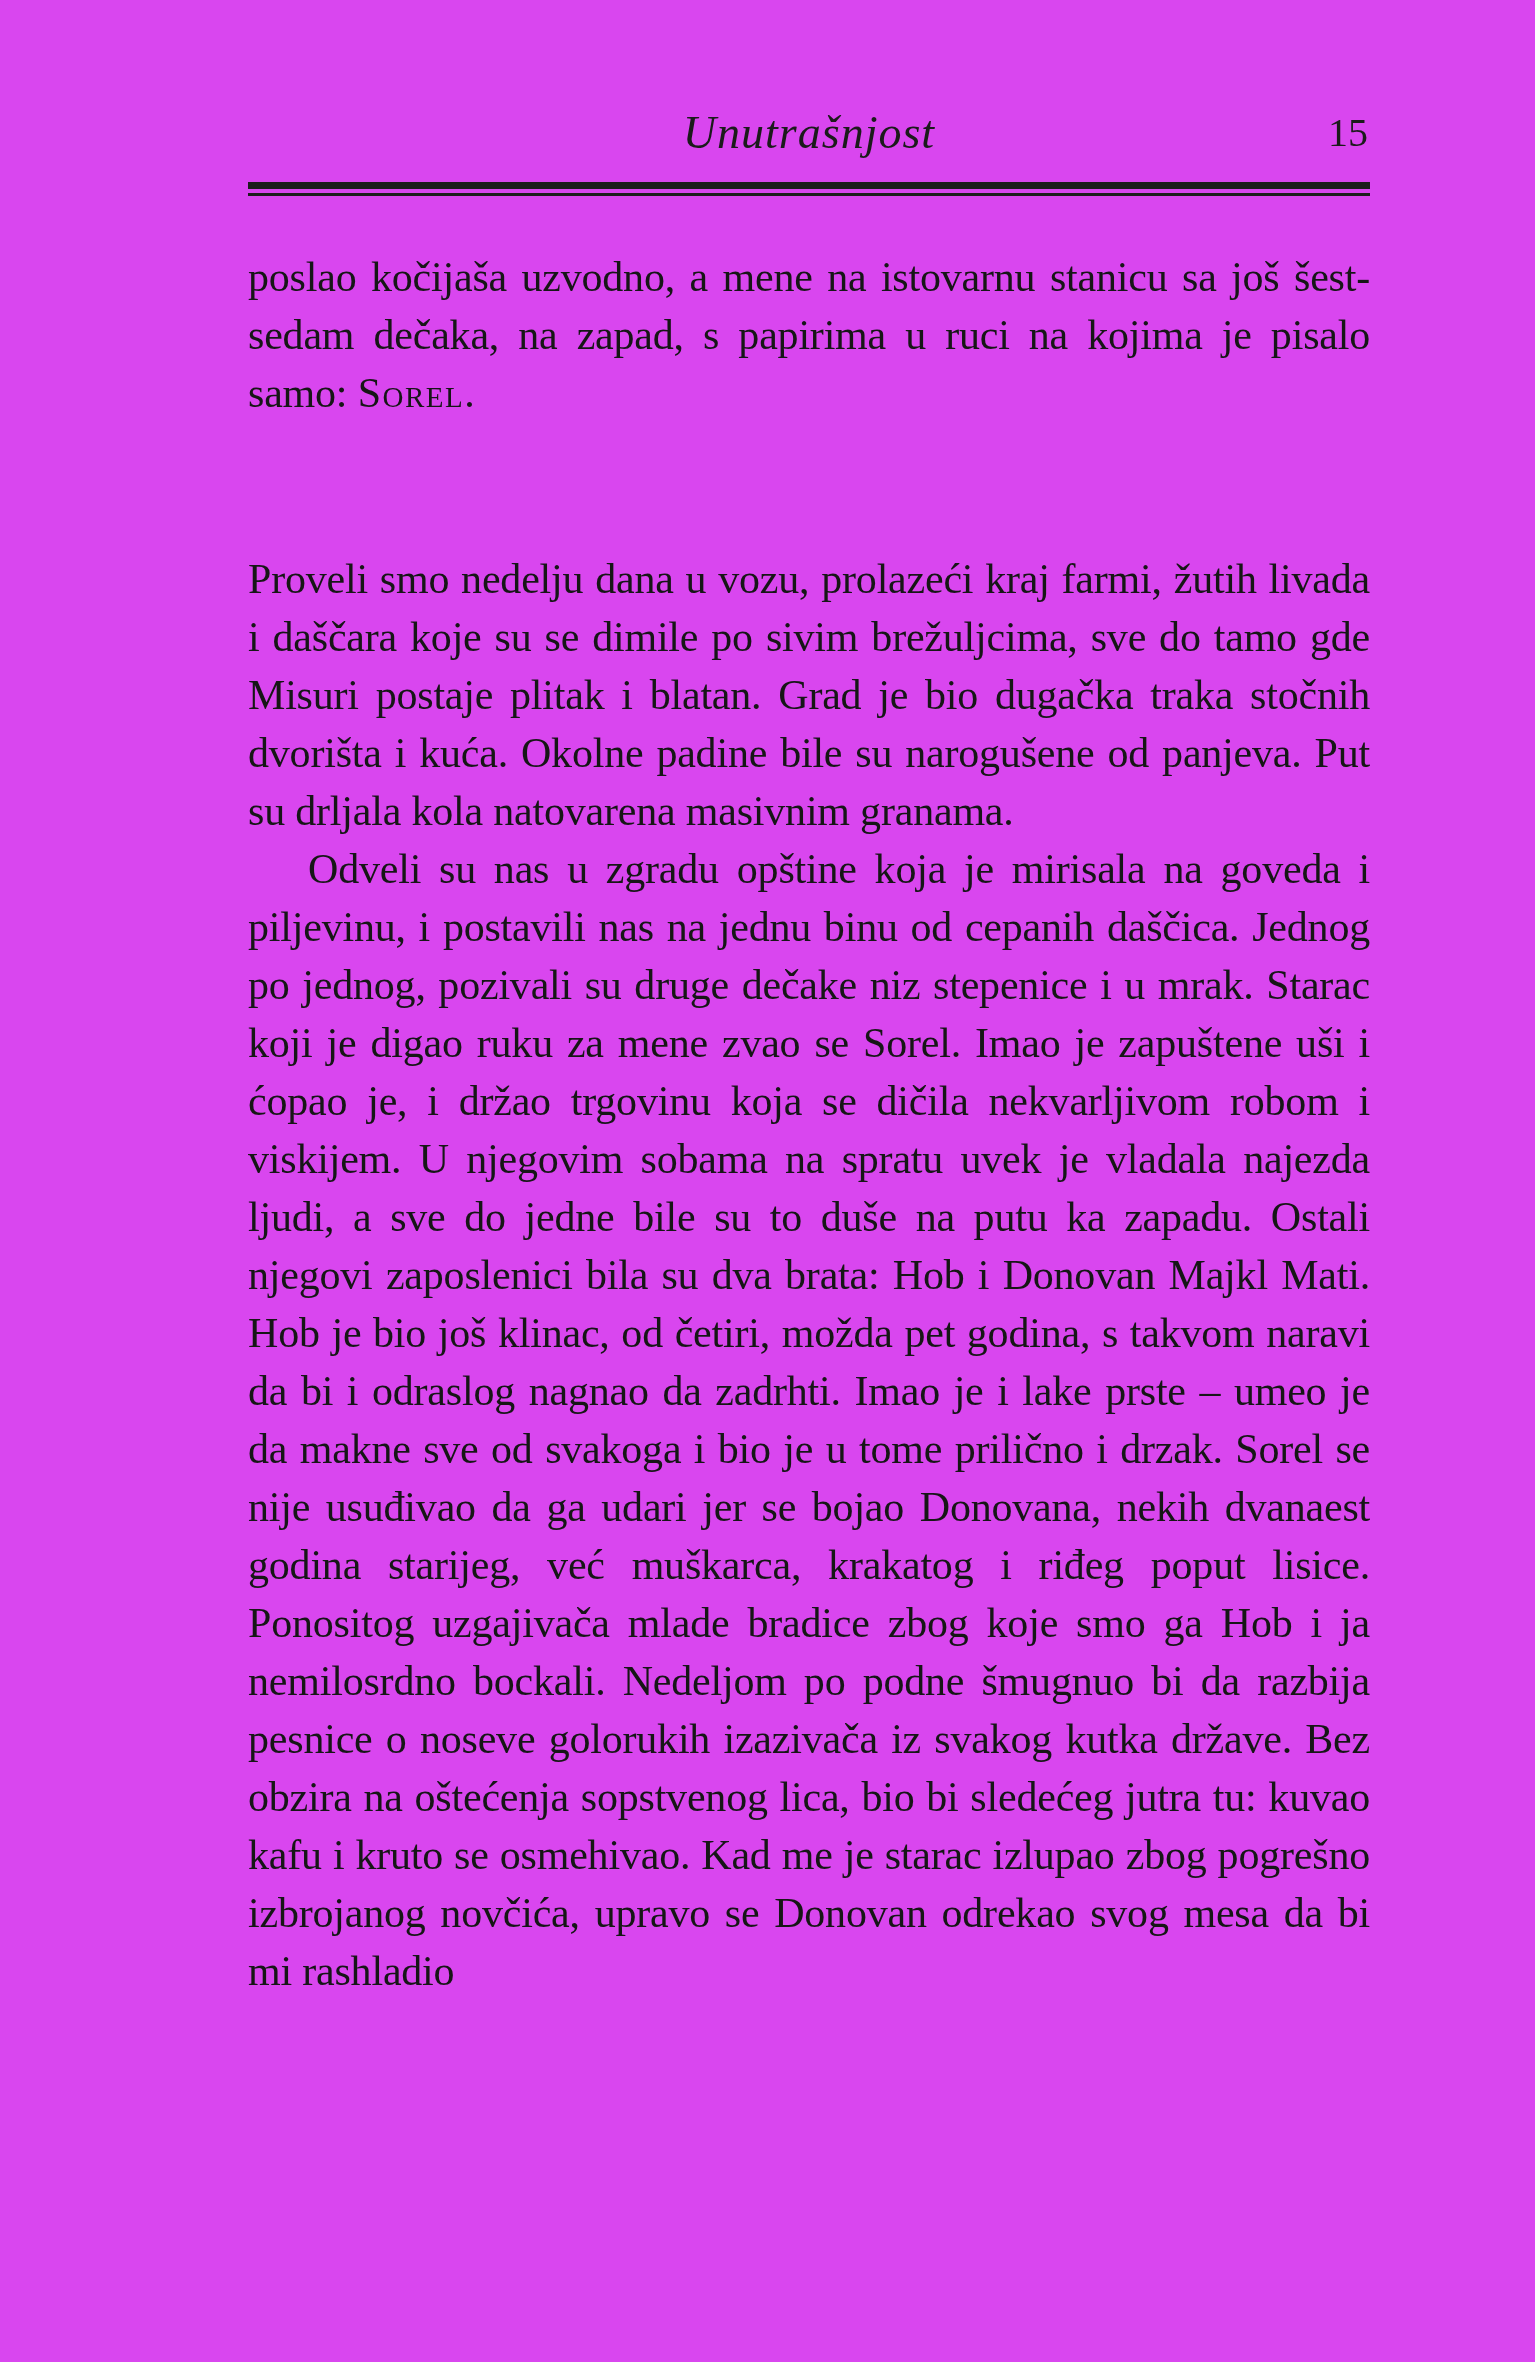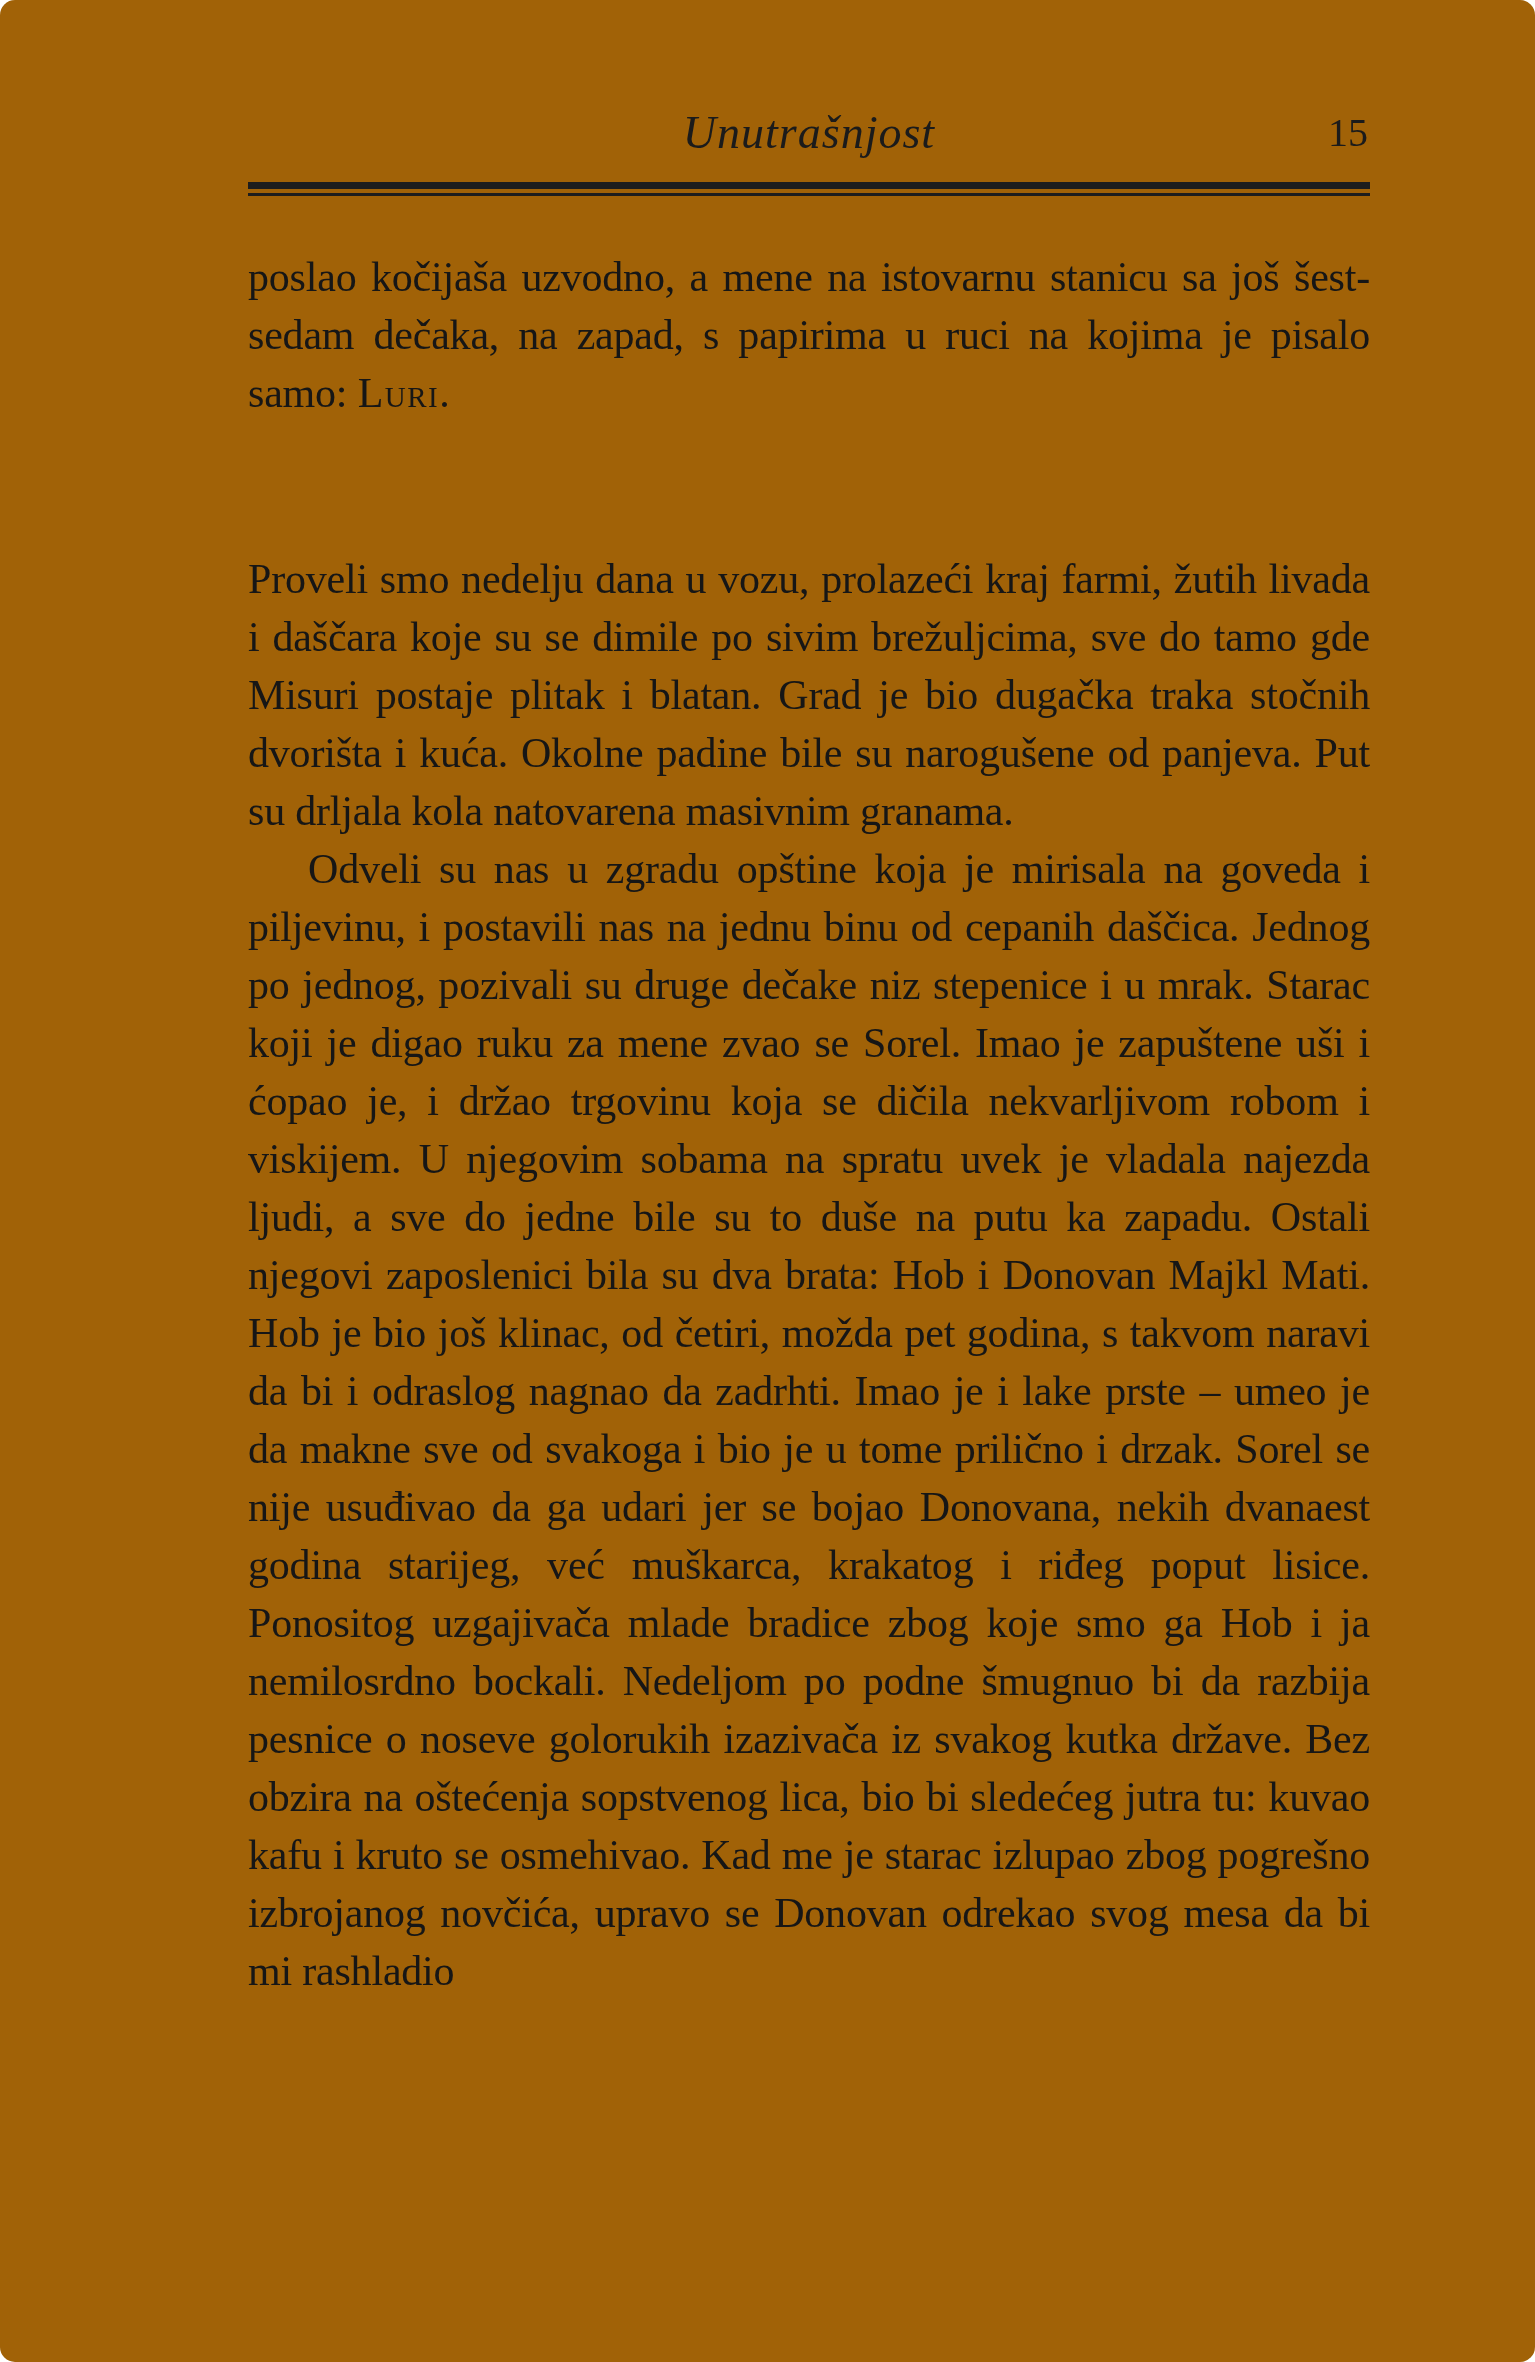--- a/index.html
+++ b/index.html
@@ -4,26 +4,25 @@
 <style>
   html, body {
     margin: 0;
     padding: 0;
     background: #ffffff;
   }
   .book-page {
     position: relative;
     width: 1535px;
     height: 2362px;
-    background: #a16207;
+    background: #d946ef;
     box-sizing: border-box;
     font-family: "Liberation Serif", "DejaVu Serif", serif;
     color: #161616;
     overflow: hidden;
-    border-radius: 15px;
   }
   .content {
     width: 1122px;
     margin-left: 248px;
     padding-top: 104px;
     box-sizing: border-box;
   }
   .running-header {
     position: relative;
     height: 58px;
@@ -82,21 +81,21 @@
   <div class="content">
 
     <div class="running-header">
       <div class="header-title">Unutrašnjost</div>
       <div class="page-number">15</div>
     </div>
 
     <div class="double-rule"></div>
 
     <div class="body-text">
-      <p class="para-opening"><span>poslao kočijaša uzvodno, a mene na istovarnu stanicu sa još šest-sedam dečaka, na zapad, s papirima u ruci na kojima je pisalo samo: </span><span class="sc">Luri</span><span>.</span></p>
+      <p class="para-opening"><span>poslao kočijaša uzvodno, a mene na istovarnu stanicu sa još šest-sedam dečaka, na zapad, s papirima u ruci na kojima je pisalo samo: </span><span class="sc">Sorel</span><span>.</span></p>
 
       <p class="para-journey">Proveli smo nedelju dana u vozu, prolazeći kraj farmi, žutih livada i daščara koje su se dimile po sivim brežuljcima, sve do tamo gde Misuri postaje plitak i blatan. Grad je bio dugačka traka stočnih dvorišta i kuća. Okolne padine bile su narogušene od panjeva. Put su drljala kola natovarena masivnim granama.</p>
 
       <p class="para-auction">Odveli su nas u zgradu opštine koja je mirisala na goveda i piljevinu, i postavili nas na jednu binu od cepanih daščica. Jednog po jednog, pozivali su druge dečake niz stepenice i u mrak. Starac koji je digao ruku za mene zvao se Sorel. Imao je zapuštene uši i ćopao je, i držao trgovinu koja se dičila nekvarljivom robom i viskijem. U njegovim sobama na spratu uvek je vladala najezda ljudi, a sve do jedne bile su to duše na putu ka zapadu. Ostali njegovi zaposlenici bila su dva brata: Hob i Donovan Majkl Mati. Hob je bio još klinac, od četiri, možda pet godina, s takvom naravi da bi i odraslog nagnao da zadrhti. Imao je i lake prste – umeo je da makne sve od svakoga i bio je u tome prilično i drzak. Sorel se nije usuđivao da ga udari jer se bojao Donovana, nekih dvanaest godina starijeg, već muškarca, krakatog i riđeg poput lisice. Ponositog uzgajivača mlade bradice zbog koje smo ga Hob i ja nemilosrdno bockali. Nedeljom po podne šmugnuo bi da razbija pesnice o noseve golorukih izazivača iz svakog kutka države. Bez obzira na oštećenja sopstvenog lica, bio bi sledećeg jutra tu: kuvao kafu i kruto se osmehivao. Kad me je starac izlupao zbog pogrešno izbrojanog novčića, upravo se Donovan odrekao svog mesa da bi mi rashladio</p>
     </div>
 
   </div>
 </div>
 
 </body></html>

